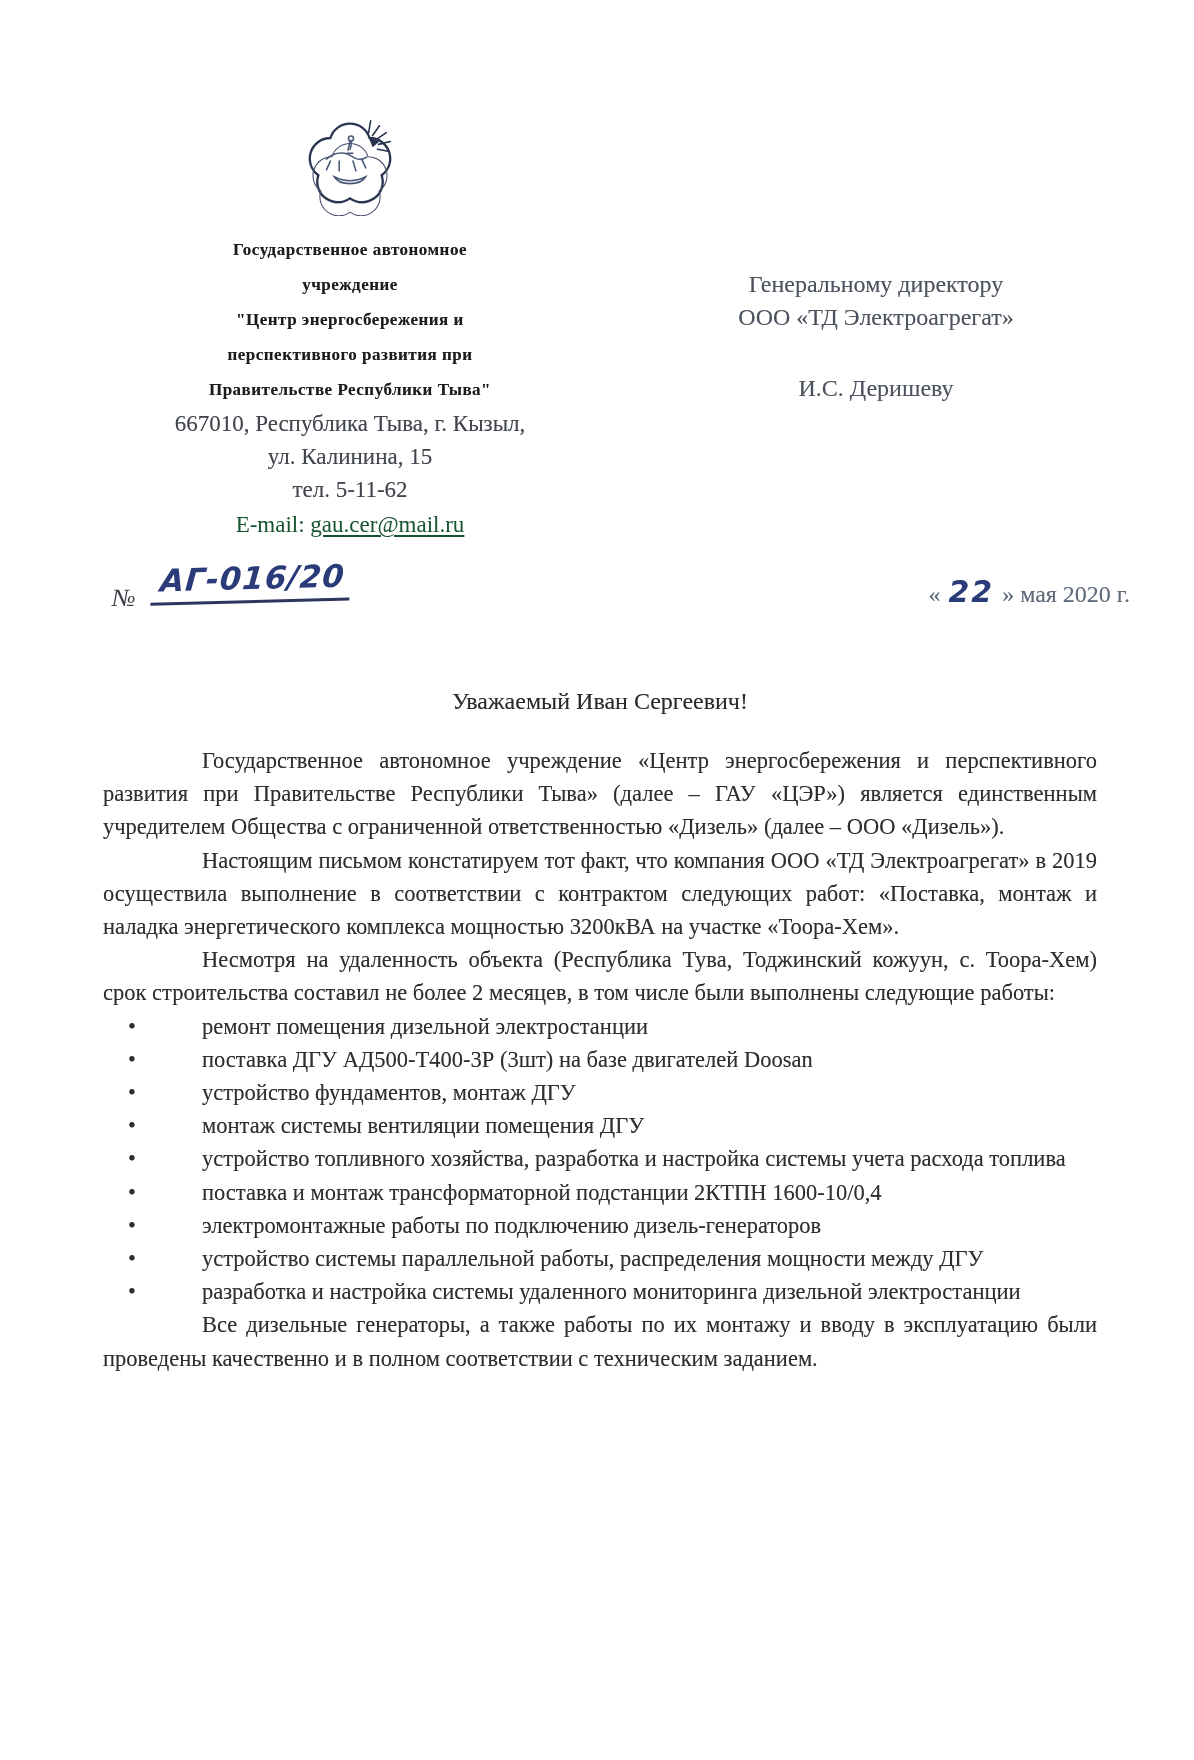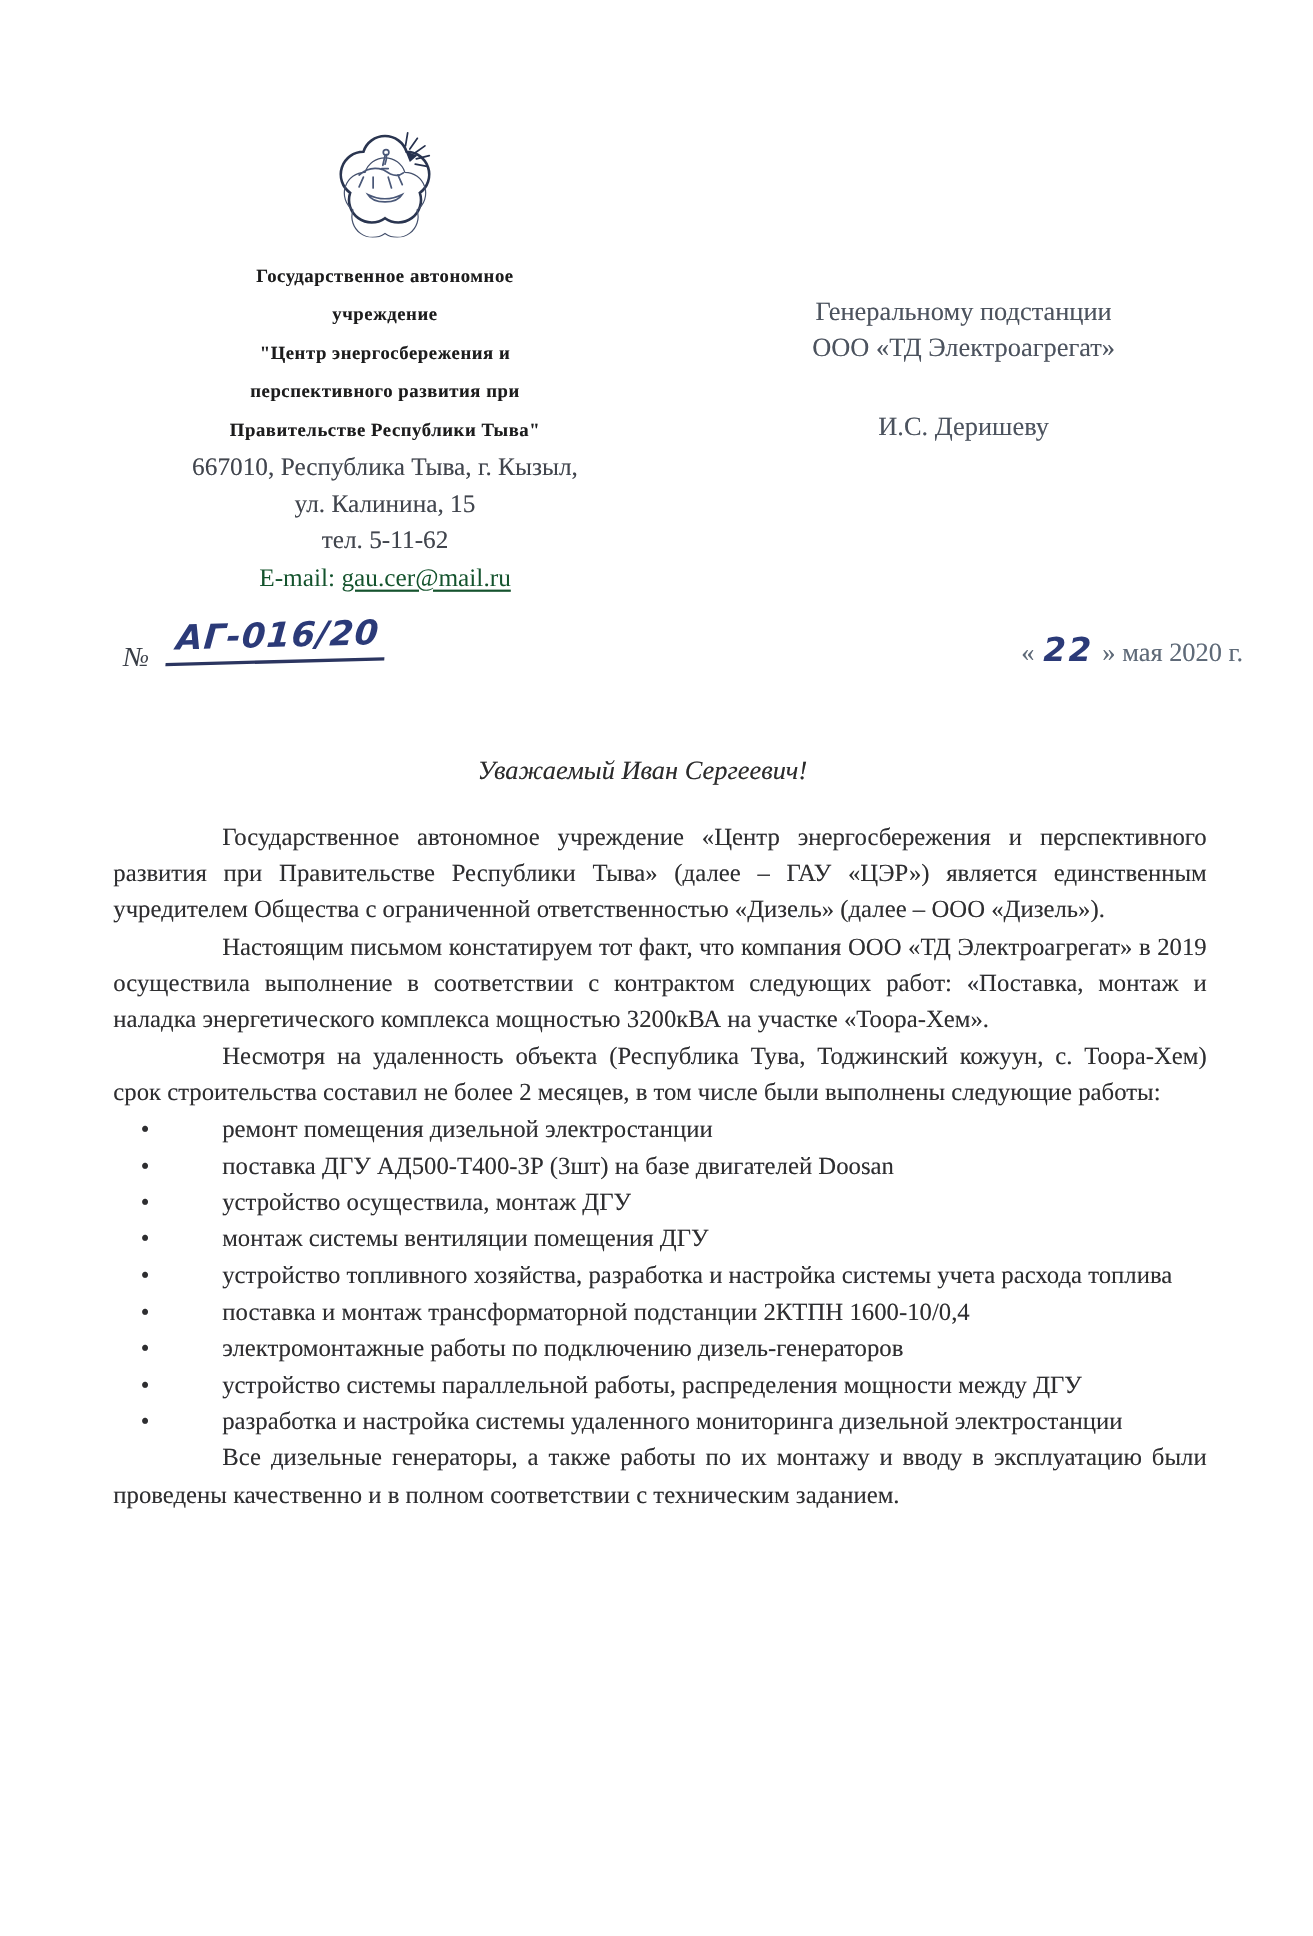--- a/index.html
+++ b/index.html
@@ -56,24 +56,23 @@
     text-shadow:0 0 .4px rgba(80,95,115,.35);
   }
   .ref-date .day{
     font-family:"DejaVu Sans", sans-serif;
     font-size:30px; font-weight:bold; color:#2b3a78;
     letter-spacing:2px; padding:0 8px; font-style:italic;
     text-shadow:none;
   }
   
   .salutation{
-    position:absolute; left:87px; top:688px; width:994px;
+    position:absolute; left:103px; top:688px; width:994px;
     text-align:center; font-size:24px; color:#2b2b2b;
     text-shadow:0 0 .4px rgba(35,35,40,.4);
-    font-style:italic;
   }
   .body-text{
     position:absolute; left:103px; top:744px; width:994px;
     font-size:22.5px; line-height:33.2px; text-align:justify;
     color:#2e2e30;
     text-shadow:0 0 .4px rgba(35,35,45,.38);
   }
   .body-text p{ margin:0; text-indent:99px; }
   .bullet-row{ margin:0; }
   .bullet-dot{
@@ -122,41 +121,41 @@
     </div>
     <div class="org-address">
       <div>667010, Республика Тыва, г. Кызыл,</div>
       <div>ул. Калинина, 15</div>
       <div>тел. 5-11-62</div>
     </div>
     <div class="org-email"><span>E-mail: </span><span class="mail">gau.cer@mail.ru</span></div>
   </div>
 
   <div class="addressee">
-    <div>Генеральному подстанции</div>
+    <div>Генеральному директору</div>
     <div>ООО «ТД Электроагрегат»</div>
     <div class="name">И.С. Деришеву</div>
   </div>
 
   <div class="ref-row">
     <span class="ref-no">№</span>
     <span class="ref-number">АГ-016/20</span>
     <span class="ref-date"><span>«</span><span class="day">22</span><span>» мая 2020 г.</span></span>
   </div>
 
   <div class="salutation">Уважаемый Иван Сергеевич!</div>
 
   <div class="body-text">
     <p>Государственное автономное учреждение «Центр энергосбережения и перспективного развития при Правительстве Республики Тыва» (далее – ГАУ «ЦЭР») является единственным учредителем Общества с ограниченной ответственностью «Дизель» (далее – ООО «Дизель»).</p>
     <p>Настоящим письмом констатируем тот факт, что компания ООО «ТД Электроагрегат» в 2019 осуществила выполнение в соответствии с контрактом следующих работ: «Поставка, монтаж и наладка энергетического комплекса мощностью 3200кВА на участке «Тоора-Хем».</p>
     <p>Несмотря на удаленность объекта (Республика Тува, Тоджинский кожуун, с. Тоора-Хем) срок строительства составил не более 2 месяцев, в том числе были выполнены следующие работы:</p>
 
     <div class="bullet-row"><span class="bullet-dot">•</span><span>ремонт помещения дизельной электростанции</span></div>
     <div class="bullet-row"><span class="bullet-dot">•</span><span>поставка ДГУ АД500-Т400-3Р (3шт) на базе двигателей Doosan</span></div>
-    <div class="bullet-row"><span class="bullet-dot">•</span><span>устройство осуществила, монтаж ДГУ</span></div>
+    <div class="bullet-row"><span class="bullet-dot">•</span><span>устройство фундаментов, монтаж ДГУ</span></div>
     <div class="bullet-row"><span class="bullet-dot">•</span><span>монтаж системы вентиляции помещения ДГУ</span></div>
     <div class="bullet-row"><span class="bullet-dot">•</span><span>устройство топливного хозяйства, разработка и настройка системы учета расхода топлива</span></div>
     <div class="bullet-row"><span class="bullet-dot">•</span><span>поставка и монтаж трансформаторной подстанции 2КТПН 1600-10/0,4</span></div>
     <div class="bullet-row"><span class="bullet-dot">•</span><span>электромонтажные работы по подключению дизель-генераторов</span></div>
     <div class="bullet-row"><span class="bullet-dot">•</span><span>устройство системы параллельной работы, распределения мощности между ДГУ</span></div>
     <div class="bullet-row"><span class="bullet-dot">•</span><span>разработка и настройка системы удаленного мониторинга дизельной электростанции</span></div>
 
     <p>Все дизельные генераторы, а также работы по их монтажу и вводу в эксплуатацию были проведены качественно и в полном соответствии с техническим заданием.</p>
   </div>
 

